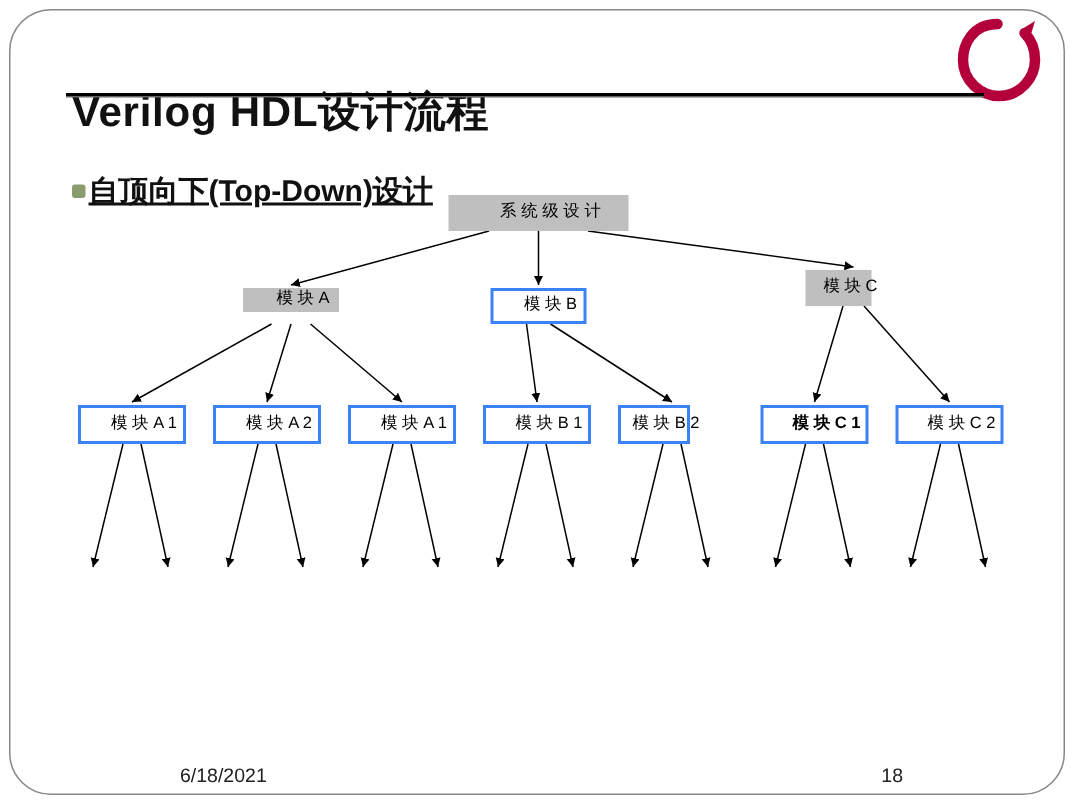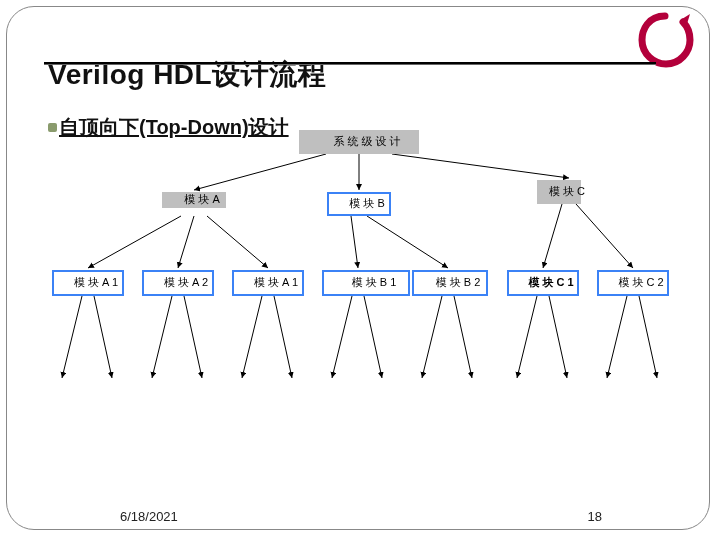--- a/index.html
+++ b/index.html
@@ -156,20 +156,20 @@
 
   <div class="node filled" style="left:273px; top:10px; width:120px; height:24px;">系 统 级 设 计</div>
 
   <div class="node filled" style="left:136px; top:72px; width:64px; height:16px;">模 块 A</div>
   <div class="node box" style="left:301px; top:72px; width:64px; height:24px;">模 块 B</div>
   <div class="node filled" style="left:511px; top:60px; width:44px; height:24px;">模 块 C</div>
 
   <div class="node box" style="left:26px;  top:150px; width:72px; height:26px;">模 块 A 1</div>
   <div class="node box" style="left:116px; top:150px; width:72px; height:26px;text-align:right;">模 块 A 2</div>
   <div class="node box" style="left:206px; top:150px; width:72px; height:26px;">模 块 A 1</div>
-  <div class="node box" style="left:296px; top:150px; width:88px; height:26px;">模 块 B 1</div>
-  <div class="node box" style="left:386px; top:150px; width:76px; height:26px;">模 块 B 2</div>
+  <div class="node box" style="left:296px; top:150px; width:72px; height:26px;">模 块 B 1</div>
+  <div class="node box" style="left:386px; top:150px; width:48px; height:26px;">模 块 B 2</div>
   <div class="node box" style="left:481px; top:150px; width:72px; height:26px;font-weight:bold;">模 块 C 1</div>
   <div class="node box" style="left:571px; top:150px; width:72px; height:26px;">模 块 C 2</div>
 </div>
 
 <div class="footer-date">6/18/2021</div>
 <div class="footer-page">18</div>
 
 </body></html>

